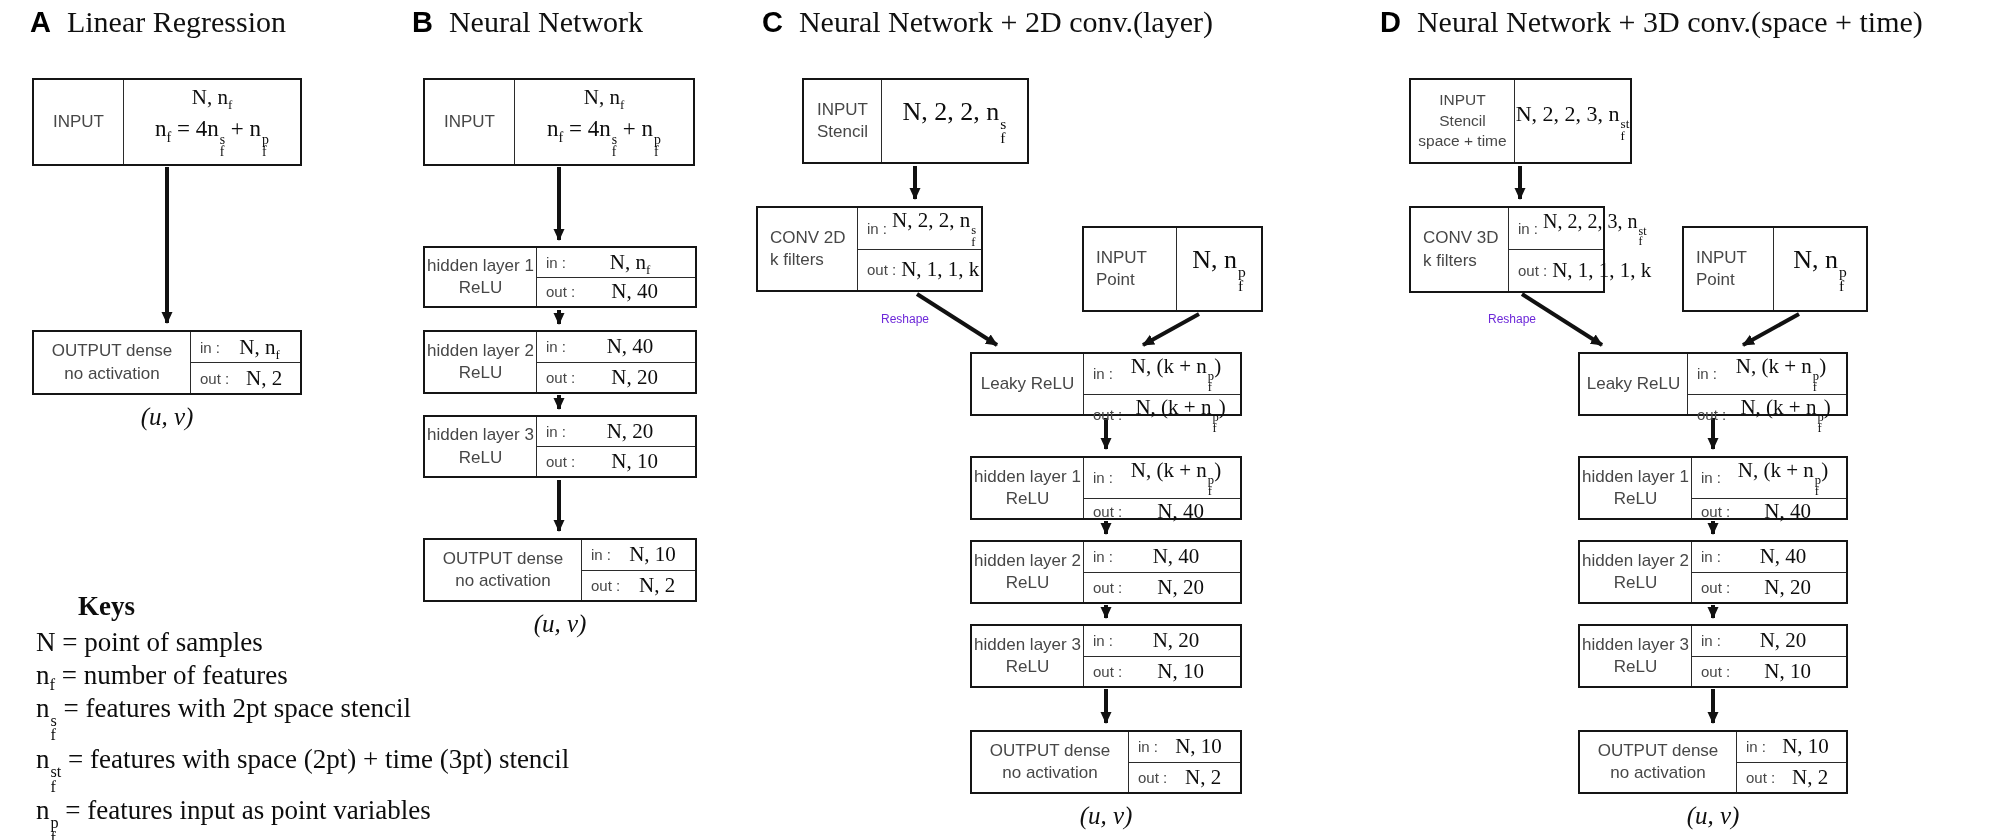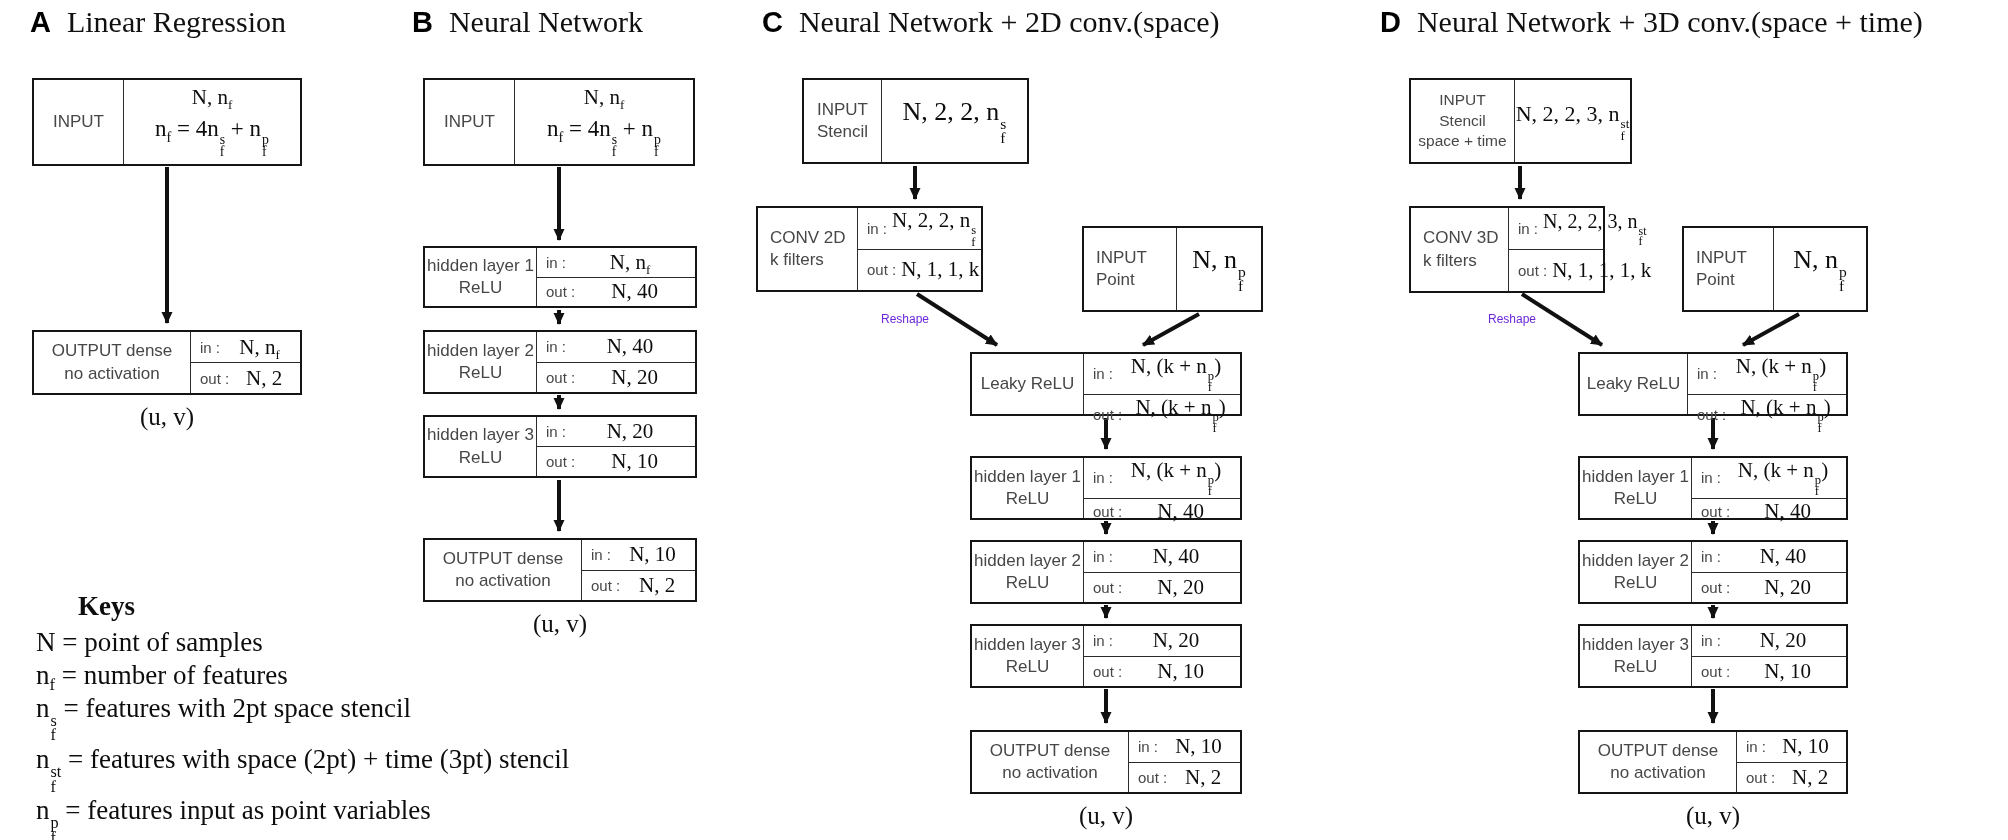--- a/index.html
+++ b/index.html
@@ -25,21 +25,21 @@
 
   .math{font-family:"Liberation Serif",serif;color:#0d0d0d}
   .fs20{font-size:20px}.fs21{font-size:21px}.fs22{font-size:22px}
   .fs23{font-size:23px}.fs26{font-size:26px}
   sub,sup{line-height:0}
   .math sub{font-size:0.62em}
   .mstk{display:inline-flex;flex-direction:column;align-items:flex-start;font-size:0.6em;
         line-height:0.9;vertical-align:-0.55em;margin-left:1px;text-align:left}
 
   .caption{position:absolute;transform:translateX(-50%);font-family:"Liberation Serif",serif;
-           font-size:25px;color:#101010;white-space:nowrap}
+           font-style:italic;font-size:25px;color:#101010;white-space:nowrap}
   .reshape{position:absolute;transform:translateX(-50%);font-family:"Liberation Sans",sans-serif;
            font-size:12px;color:#6d28d9;white-space:nowrap}
 
   .keys{position:absolute;left:36px;top:591px;color:#0d0d0d}
   .ktitle{font-family:"Liberation Serif",serif;font-weight:bold;font-size:27px;margin-left:42px;margin-bottom:4px}
   .kitem{font-family:"Liberation Serif",serif;font-size:27px;line-height:33px;white-space:nowrap}
 
   .arrows{position:absolute;left:0;top:0;pointer-events:none}
 </style>
 </head>
@@ -202,21 +202,21 @@
         <span class="iolabel">out :</span>
         <span class="iovalue math fs21">N, 2</span>
       </div>
     </div>
   </div>
 
   <div class="caption" style="left:560px;top:610px">(u, v)</div>
 
   <div class="panel-title" style="left:762px;top:5px">
     <span class="pletter">C</span>
-    <span class="ptext">Neural Network + 2D conv.(space)</span>
+    <span class="ptext">Neural Network + 2D conv.(layer)</span>
   </div>
 
   <div class="box" style="left:802px;top:78px;width:227px;height:86px">
     <div class="lcell" style="width:78px">
       <div>INPUT</div>
       <div>Stencil</div>
     </div>
     <div class="vcell">
       <div class="math fs26">N, 2, 2, n<span class="mstk">
             <span>s</span>

